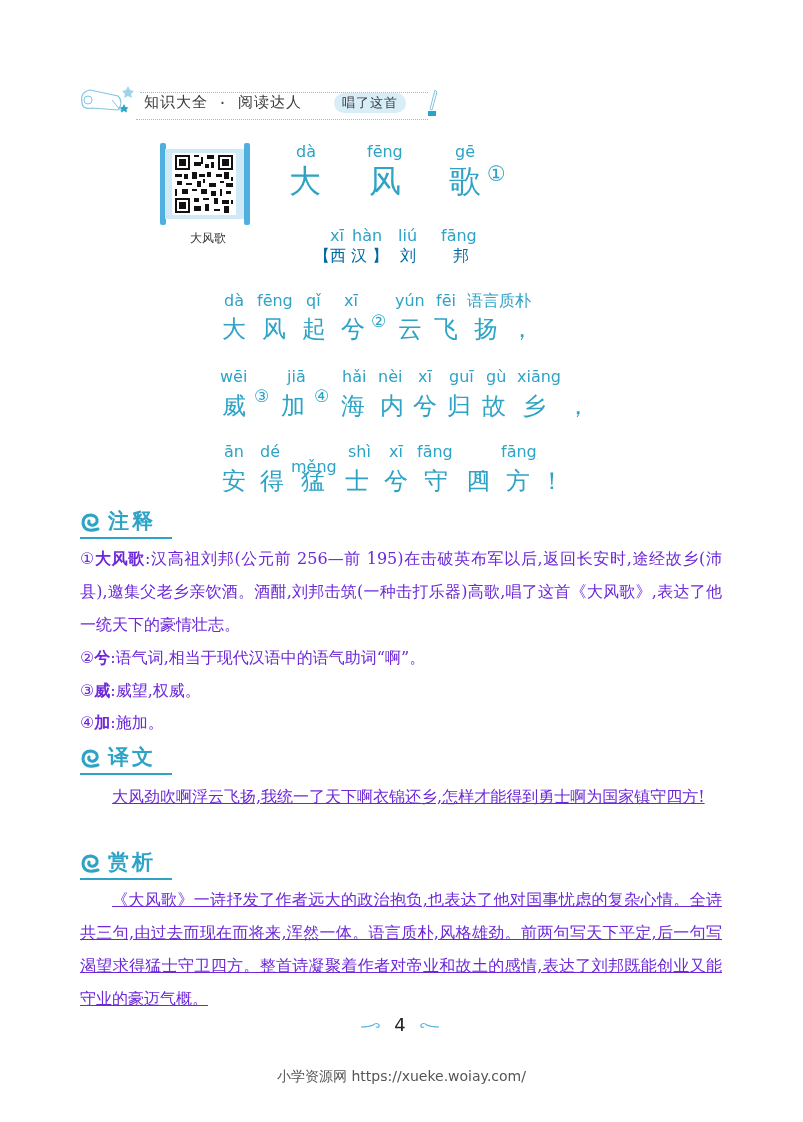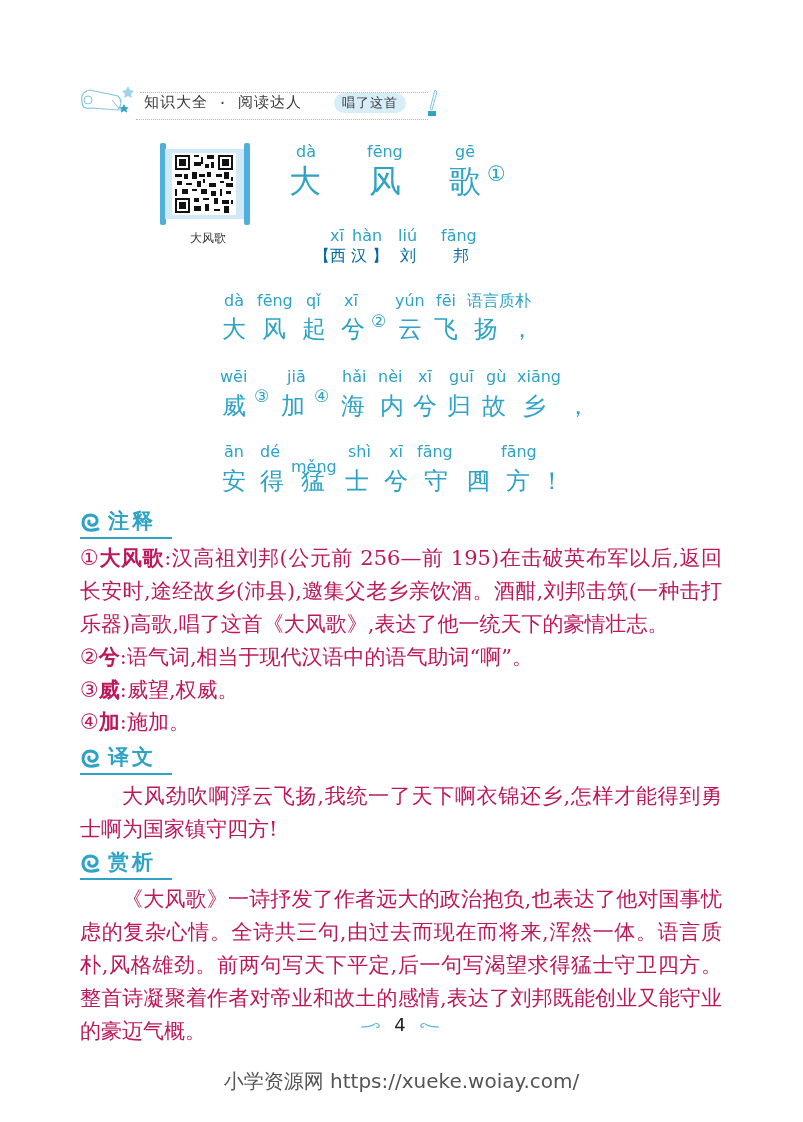--- a/index.html
+++ b/index.html
@@ -34,27 +34,27 @@
 
     .line-py { font-size: 16px; }
     .line-ch { font-size: 24px; color: #2ea3c6; letter-spacing: 0; }
 
     
     .sec { left: 80px; width: 92px; height: 30px; border-bottom: 2px solid #2ea3c6; }
     .sec .swirl { position: absolute; left: 0; top: 6px; width: 22px; height: 20px; }
     .sec .txt { position: absolute; left: 28px; top: 0; font-family: "DejaVu Sans", sans-serif; font-weight: bold;
       font-size: 21px; color: #2ea3c6; letter-spacing: 3px; }
 
-    .para { left: 80px; width: 642px; font-size: 21px; line-height: 33px; color: #be185d; text-align: justify; }
+    .para { left: 80px; width: 642px; font-size: 16px; line-height: 33px; color: #6d28d9; text-align: justify; }
     .note-num { font-family: "DejaVu Sans", sans-serif; }
     .note-key { font-weight: bold; font-family: "DejaVu Sans", sans-serif; }
-    .indent { text-indent: 2em; }
+    .indent { text-indent: 2em; text-decoration: underline; }
 
     .page-num { left: 355px; top: 1014px; width: 90px; text-align: center; font-family: "DejaVu Sans", sans-serif; font-size: 18px; color: #222; }
-    .footer { left: 0; width: 803px; top: 1068px; text-align: center; font-family: "DejaVu Sans", sans-serif; font-size: 20px; color: #555; }
+    .footer { left: 0; width: 803px; top: 1068px; text-align: center; font-family: "DejaVu Sans", sans-serif; font-size: 14px; color: #555; }
   </style>
 </head>
 <body>
 
 <div class="abs header">
   <svg class="scroll-deco" viewBox="0 0 60 36">
     <path d="M4 20 Q2 10 12 8 L40 14 Q46 20 40 28 L14 26 Q4 28 4 20 Z" fill="none" stroke="#7fc6e3" stroke-width="1.2"></path>
     <circle cx="10" cy="18" r="4" fill="none" stroke="#7fc6e3" stroke-width="1"></circle>
     <path d="M34 18 L44 30" stroke="#7fc6e3" stroke-width="1"></path>
     <path d="M50 4 l2 4 4 1 -3 3 1 4 -4 -2 -4 2 1 -4 -3 -3 4 -1z" fill="#9fd4ea"></path>

